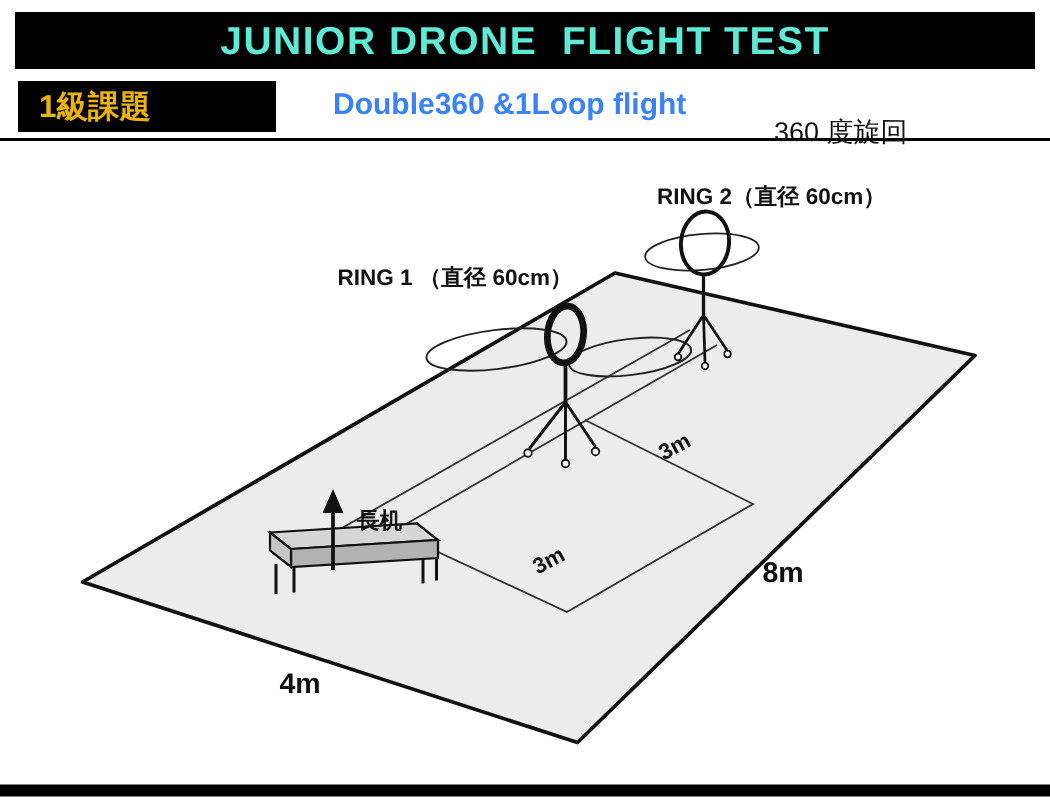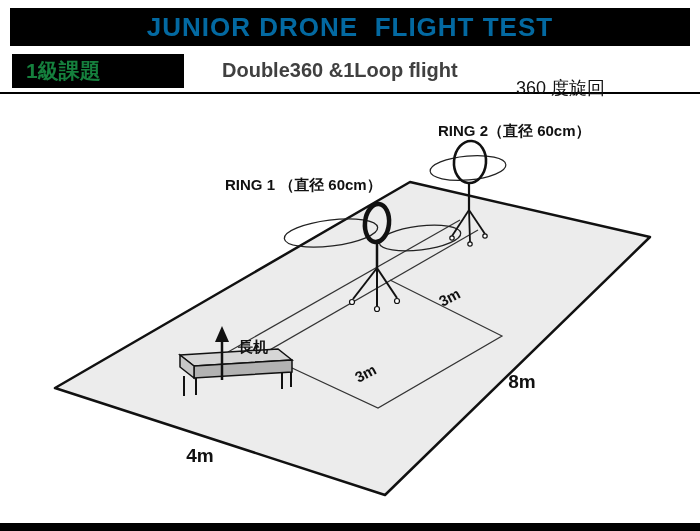--- a/index.html
+++ b/index.html
@@ -1,38 +1,38 @@
 <!DOCTYPE html>
 <html><head>
 <meta charset="utf-8">
 <style>
   html,body{margin:0;padding:0;background:#fff;}
   body{width:700px;height:531px;position:relative;font-family:"Liberation Sans",sans-serif;overflow:hidden;}
   .stage{position:absolute;inset:0;width:700px;height:531px;background:#fff;}
 
   .top-bar{
     position:absolute;left:10px;top:8px;width:680px;height:38px;
-    background:#000;color:#0369a1;display:flex;align-items:center;justify-content:center;
+    background:#000;color:#5eead4;display:flex;align-items:center;justify-content:center;
   }
   .top-bar h1{
     margin:0;font-size:26px;font-weight:bold;letter-spacing:1px;white-space:pre;
   }
 
   .subheader{
     position:absolute;left:0;top:54px;width:700px;height:38px;
     border-bottom:2px solid #000;
   }
   .level-box{
     position:absolute;left:12px;top:0;width:172px;height:34px;
-    background:#000;color:#15803d;display:flex;align-items:center;
+    background:#000;color:#eab308;display:flex;align-items:center;
     padding-left:14px;box-sizing:border-box;
     font-size:21px;font-weight:bold;white-space:pre;
   }
   .task-title{
-    position:absolute;left:222px;top:5px;font-size:20px;font-weight:bold;color:#404040;white-space:pre;
+    position:absolute;left:222px;top:5px;font-size:20px;font-weight:bold;color:#3b82f6;white-space:pre;
   }
   .task-note{
     position:absolute;left:516px;top:22px;font-size:18px;font-weight:normal;color:#111;white-space:pre;
   }
 
   .diagram{position:absolute;left:0;top:96px;width:700px;height:428px;}
 
   .bottom-bar{position:absolute;left:0;top:523px;width:700px;height:8px;background:#000;}
 
   svg text{font-family:"Liberation Sans",sans-serif;fill:#111;}

